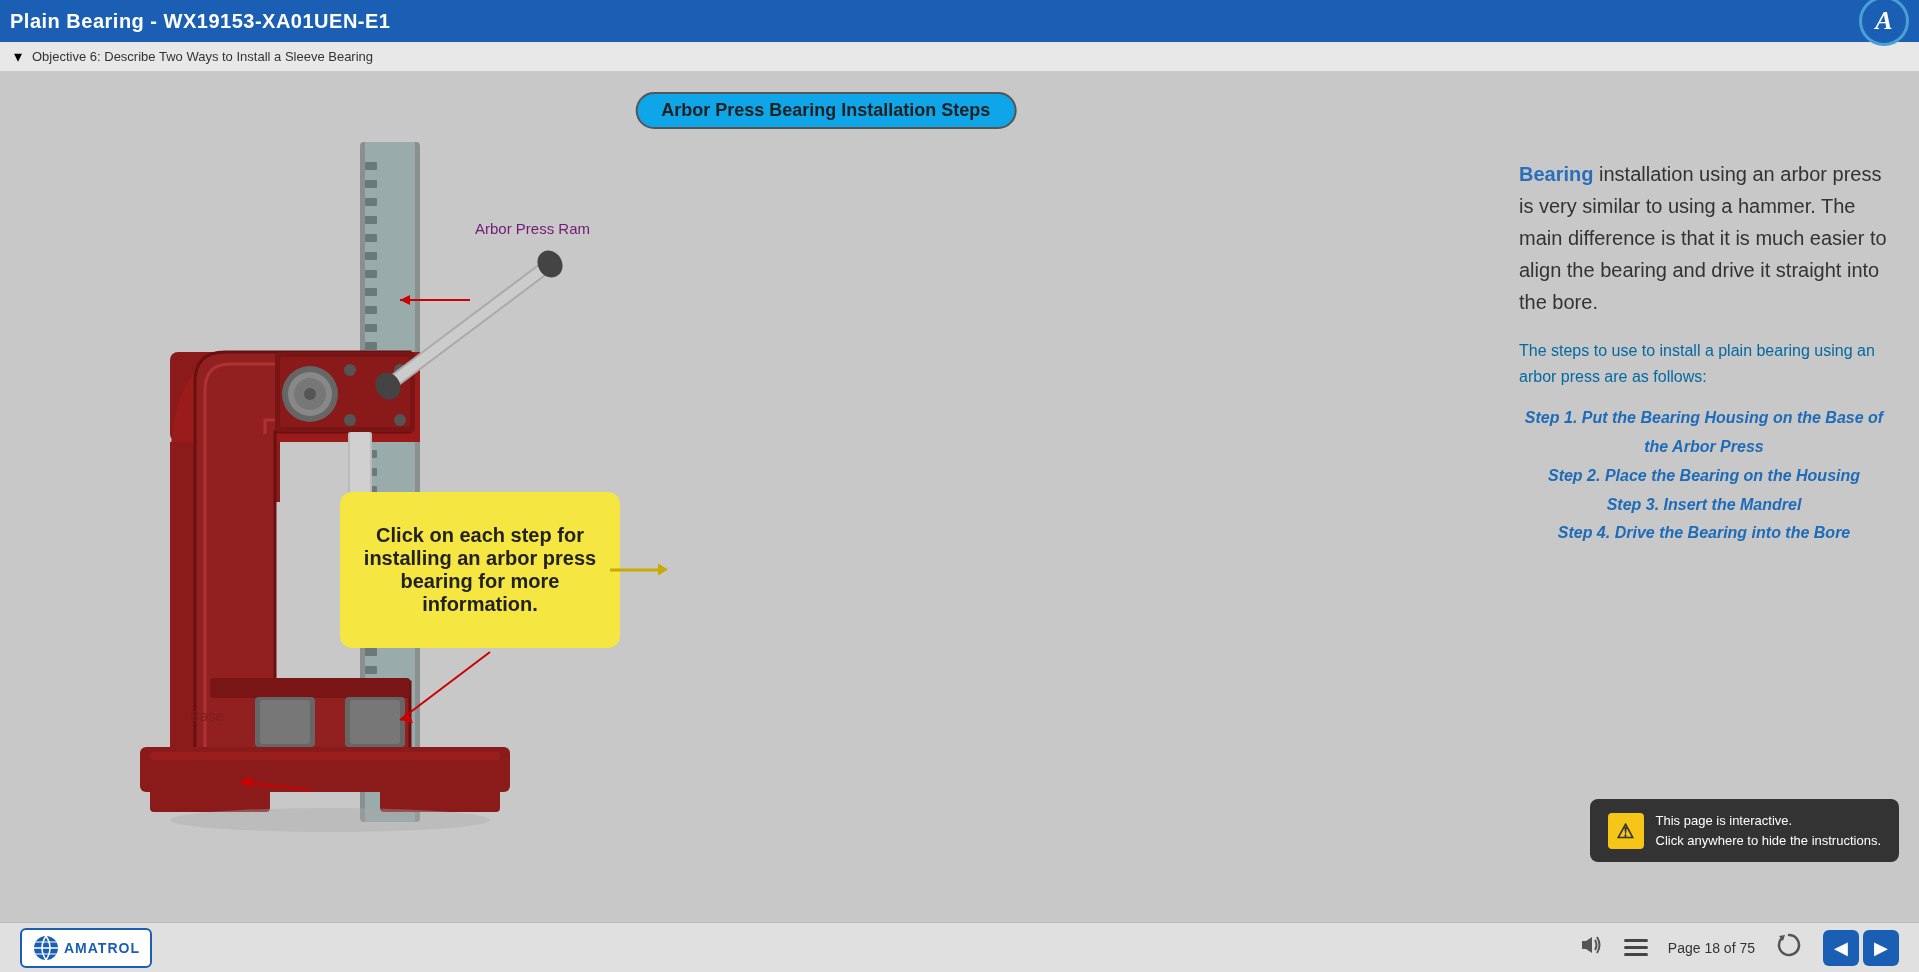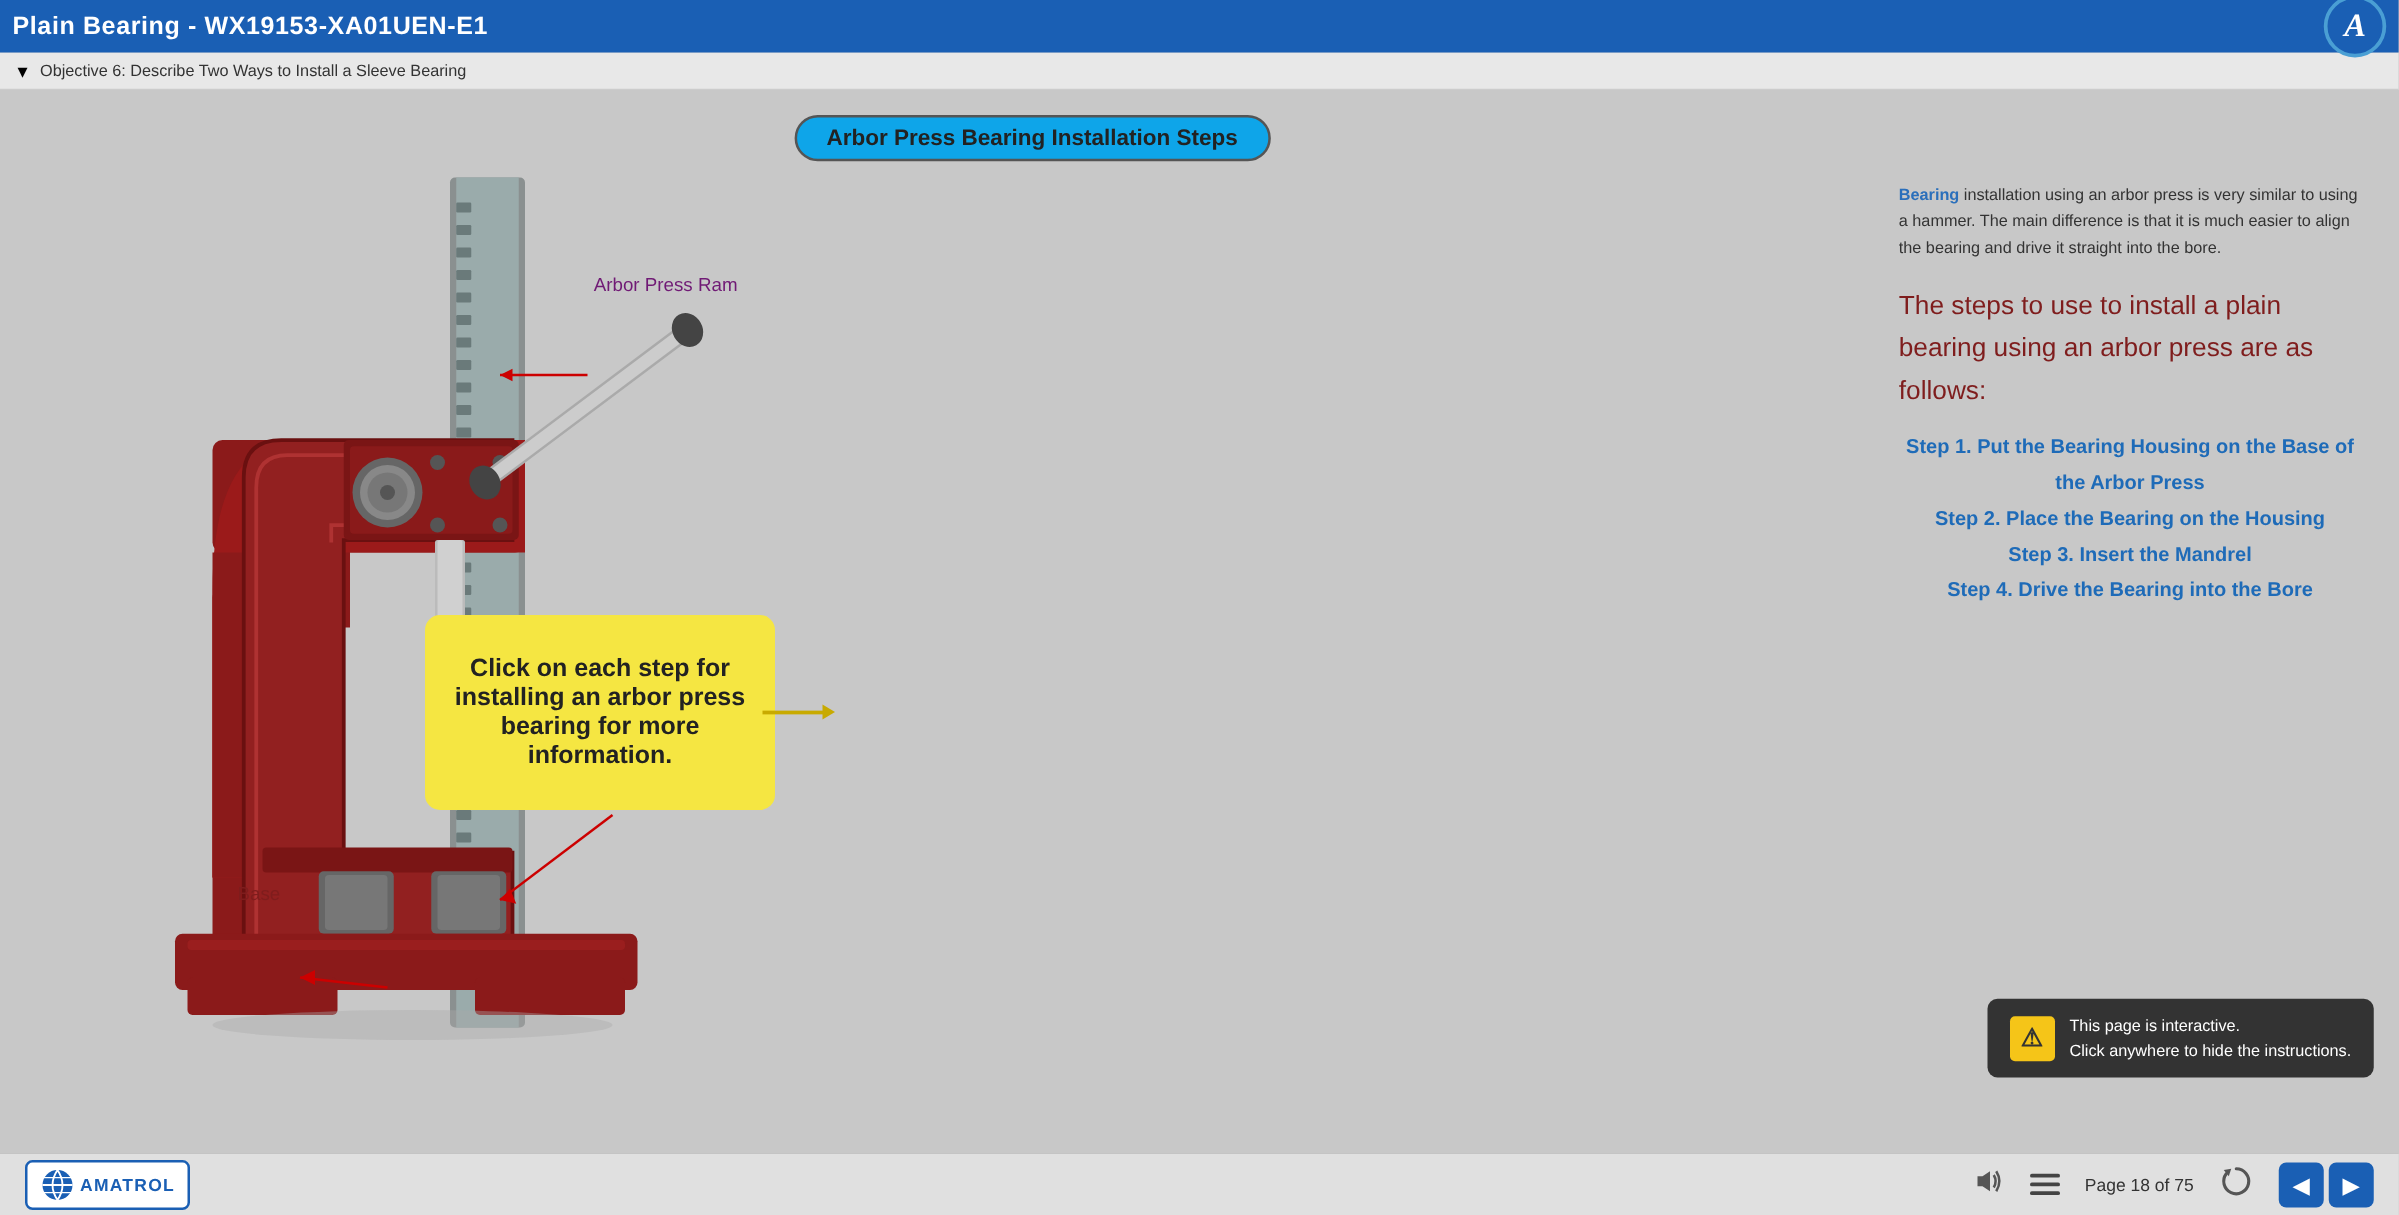--- a/index.html
+++ b/index.html
@@ -142,38 +142,39 @@
       position: absolute;
       right: -8px;
       top: -5px;
       border-left: 10px solid #c8aa00;
       border-top: 6px solid transparent;
       border-bottom: 6px solid transparent;
     }
 
     
     #description-text {
-      font-size: 13px;
+      font-size: 20px;
       color: #333;
       line-height: 1.6;
-      margin-top: 44px;
+      margin-top: 56px;
     }
     #description-text .bearing-word {
       color: #2a6fbb;
       font-weight: 600;
     }
     #steps-intro {
-      font-size: 21px;
-      color: #7f1d1d;
+      font-size: 16px;
+      color: #0369a1;
       line-height: 1.6;
       margin-top: 20px;
     }
     #steps-list {
       margin-top: 15px;
       text-align: center;
+      font-style: italic;
     }
     .step-item {
       font-size: 16px;
       color: #1e6bb8;
       font-weight: bold;
       line-height: 1.8;
       cursor: pointer;
     }
 
     

